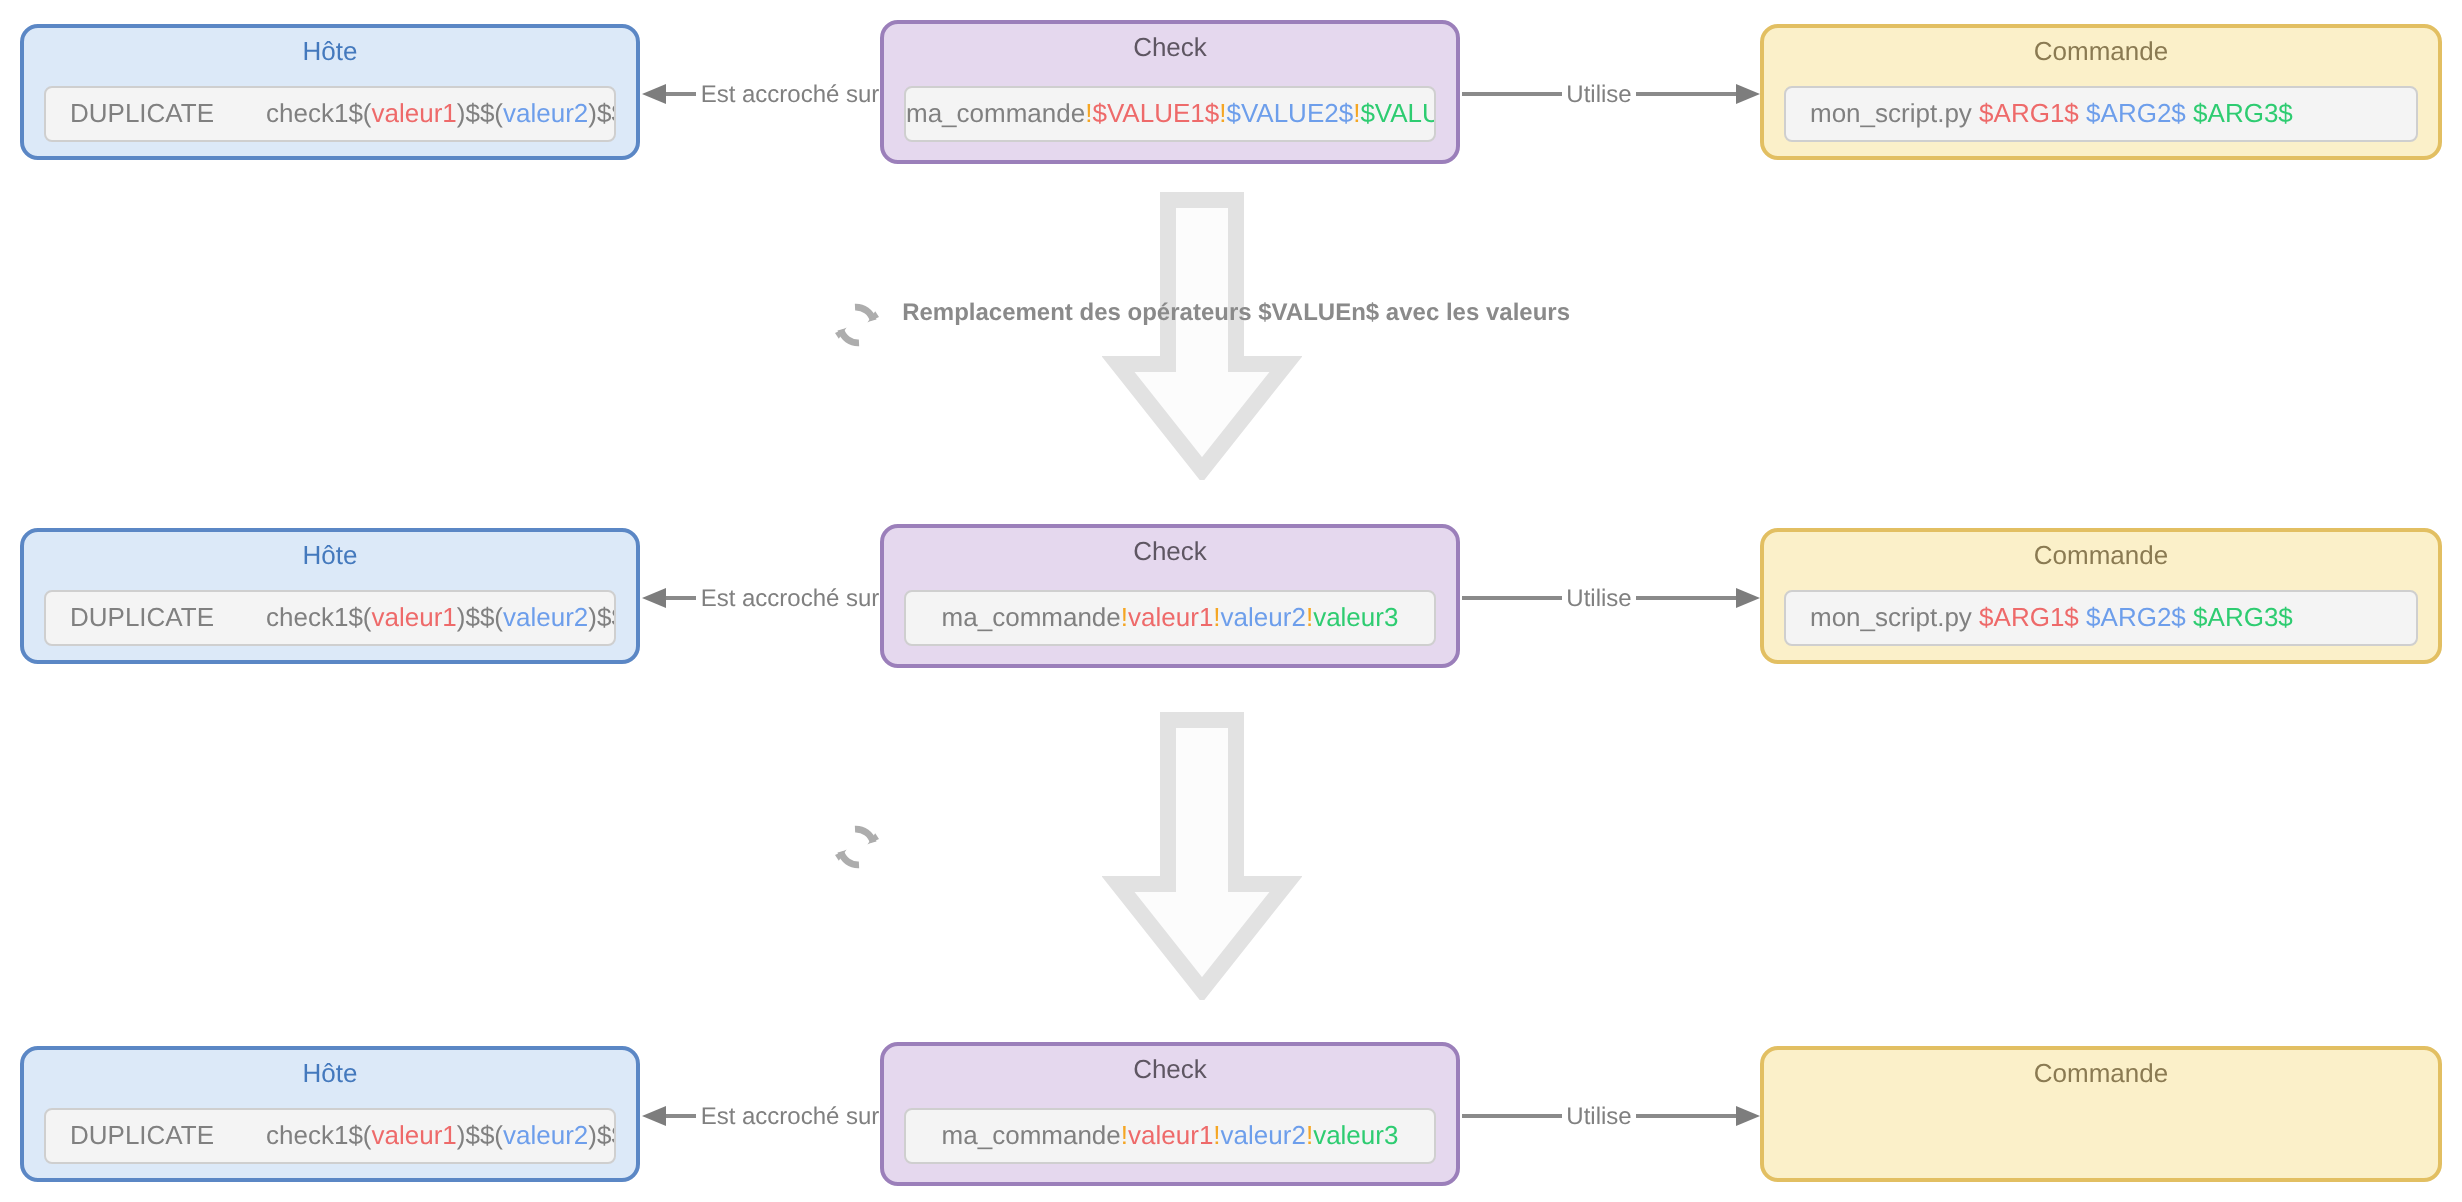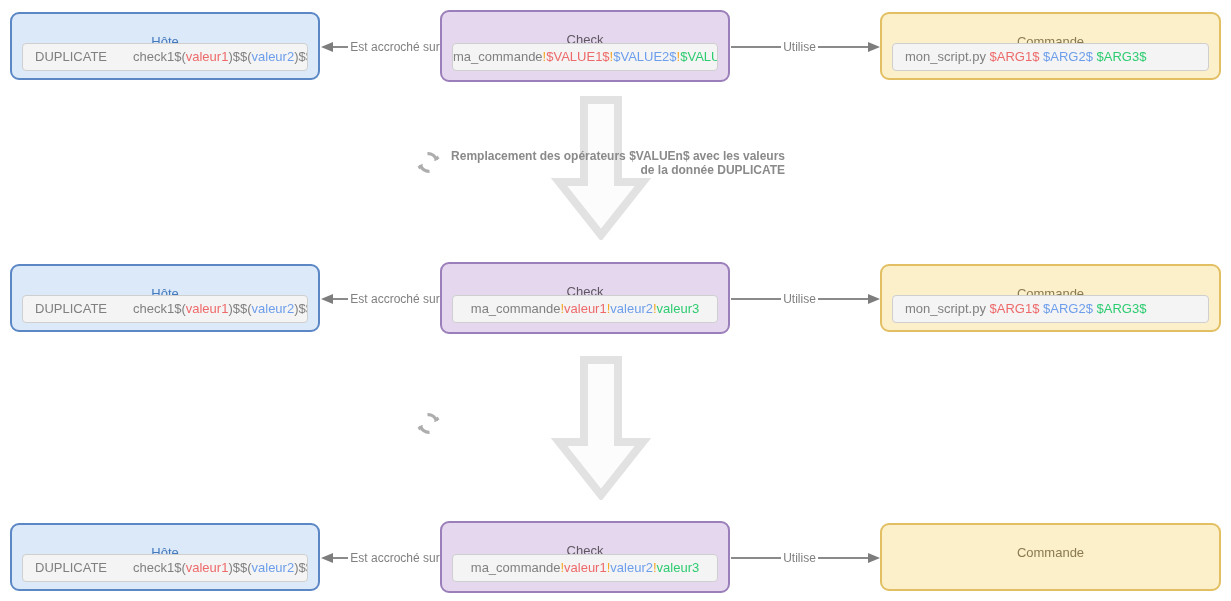--- a/index.html
+++ b/index.html
@@ -16,21 +16,21 @@
     position:absolute;left:445px;width:340px;text-align:right;
     font-size:12px;font-weight:bold;color:#8a8a8a;line-height:14px;
   }
 
   
   .row{position:absolute;left:0;width:1231px;height:74px;}
   .box{position:absolute;box-sizing:border-box;border-radius:9px;border:2px solid;height:68px;}
   .box-host{left:10px;width:310px;background:var(--host_bg);border-color:var(--host_border);}
   .box-check{left:440px;width:290px;top:-2px;height:72px;background:var(--check_bg);border-color:var(--check_border);}
   .box-cmd{left:880px;width:341px;background:var(--cmd_bg);border-color:var(--cmd_border);}
-  .box-title{text-align:center;font-size:13px;padding-top:20px;}
+  .box-title{text-align:center;font-size:13px;padding-top:4px;}
   .box-host .box-title{color:var(--host_title);}
   .box-check .box-title{color:var(--check_title);}
   .box-cmd .box-title{color:var(--cmd_title);}
   .code{
     position:absolute;left:10px;right:10px;top:29px;height:28px;box-sizing:border-box;
     background:#f4f4f4;border:1px solid #cfcfcf;border-radius:4px;
     font-size:13px;line-height:25px;white-space:nowrap;overflow:hidden;color:var(--gray);
   }
   .box-check .code{top:31px;text-align:center;}
   .code.align-left{padding-left:12px;}
@@ -61,21 +61,20 @@
     <path d="M33,5 L67,5 L67,87 L92,87 L50,140 L8,87 L33,87 Z" fill="#fcfcfc" stroke="#e2e2e2" stroke-width="8" stroke-linejoin="miter"></path>
   </svg>
   <svg class="sync-icon" style="top:149px;" viewBox="0 0 27 27">
     <path d="M 12.5 4.6 A 9 9 0 0 1 21.6 11.2" fill="none" stroke="#adadad" stroke-width="3.4"></path>
     <polygon points="24.5,9.5 18.7,12.3 22.6,6.6" fill="#adadad"></polygon>
     <path d="M 14.5 22.4 A 9 9 0 0 1 5.4 15.8" fill="none" stroke="#adadad" stroke-width="3.4"></path>
     <polygon points="2.5,17.5 8.3,14.7 4.4,20.4" fill="#adadad"></polygon>
   </svg>
   <div class="transform-caption" style="top:149px;">
     <div>Remplacement des opérateurs $VALUEn$ avec les valeurs</div>
-    <div>de la donnée DUPLICATE</div>
   </div>
 
   <svg class="big-arrow" style="top:355px;" viewBox="0 0 100 145">
     <path d="M33,5 L67,5 L67,87 L92,87 L50,140 L8,87 L33,87 Z" fill="#fcfcfc" stroke="#e2e2e2" stroke-width="8" stroke-linejoin="miter"></path>
   </svg>
   <svg class="sync-icon" style="top:410px;" viewBox="0 0 27 27">
     <path d="M 12.5 4.6 A 9 9 0 0 1 21.6 11.2" fill="none" stroke="#adadad" stroke-width="3.4"></path>
     <polygon points="24.5,9.5 18.7,12.3 22.6,6.6" fill="#adadad"></polygon>
     <path d="M 14.5 22.4 A 9 9 0 0 1 5.4 15.8" fill="none" stroke="#adadad" stroke-width="3.4"></path>
     <polygon points="2.5,17.5 8.3,14.7 4.4,20.4" fill="#adadad"></polygon>

